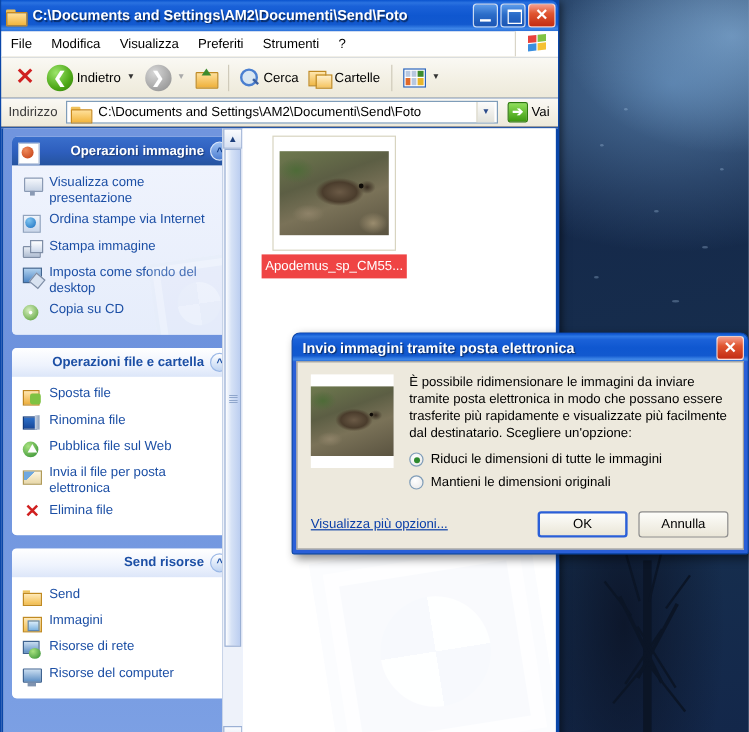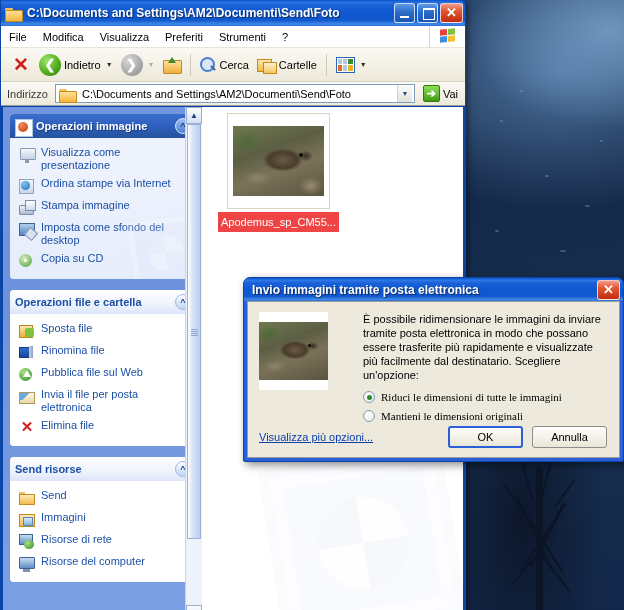--- a/index.html
+++ b/index.html
@@ -207,21 +207,21 @@
     padding:0 5px 0 5px; position:relative;
   }
   .panel.blue .panel-head{
     background: linear-gradient(180deg,#3A6FCC 0%, #2E5FBE 50%, #25539E 100%);
   }
   .panel.white .panel-head{
     background: linear-gradient(180deg,#FFFFFF 0%, #EEF3FD 60%, #DCE6F9 100%);
   }
   .panel.blue .panel-title{color:#fff;}
   .panel.white .panel-title{color:#1C4FA5;}
-  .panel-title{font-size:11px;font-weight:bold;text-shadow:none;flex:1;}
+  .panel-title{font-size:11px;font-weight:bold;text-shadow:none;flex:1;text-align:right;}
   .panel.blue .panel-title{text-shadow:1px 1px 1px rgba(0,0,0,0.35);}
   .chev{
     width:16px;height:16px;border-radius:50%;
     display:flex;align-items:center;justify-content:center;
     font-size:9px; font-weight:bold;
   }
   .panel.blue .chev{background:linear-gradient(180deg,#9CC0F2,#4E7FD2);color:#123E8C;border:1px solid #D8E6FA;}
   .panel.white .chev{background:linear-gradient(180deg,#FFFFFF,#BFD4F2);color:#1C4FA5;border:1px solid #9BB8E6;}
   .panel-body{
     background: linear-gradient(180deg,#EFF3FD 0%, #E6EDFB 100%);
@@ -402,21 +402,21 @@
       radial-gradient(ellipse 20px 12px at 36px 28px, #6B5A46 0%, #4A3C2C 55%, rgba(74,60,44,0) 78%),
       radial-gradient(ellipse 8px 6px at 54px 24px, #3A2E22, rgba(58,46,34,0) 70%),
       radial-gradient(ellipse 14px 8px at 16px 44px, #8E8268, rgba(142,130,104,0) 75%),
       radial-gradient(ellipse 15px 11px at 10px 12px, #4E6B38, rgba(78,107,56,0) 75%),
       linear-gradient(160deg,#6E7A4E 0%, #5C5E44 35%, #7A7258 60%, #5A5340 100%);
     position:relative;
   }
   .dlg-thumb .im .eye{position:absolute;left:49px;top:22px;width:3px;height:3px;border-radius:50%;background:#0E0A06;}
   .dlg-text{font-size:11px;color:#000;line-height:14px;flex:1;}
   .radios{margin-top:9px;}
-  .radio-row{display:flex;align-items:center;gap:6px;margin-bottom:7px;font-family:Liberation Serif, serif;}
+  .radio-row{display:flex;align-items:center;gap:6px;margin-bottom:7px;}
   .radio{
     width:12px;height:12px;border-radius:50%;flex:none;
     background:radial-gradient(circle at 40% 35%,#FFFFFF,#E6E6E6);
     border:1px solid #7F9DB9;
     display:flex;align-items:center;justify-content:center;
   }
   .radio.sel:after{content:"";width:5px;height:5px;border-radius:50%;background:#2D8A2D;}
   .radio-row .lbl{font-size:11px;color:#000;}
   .dlg-bottom{
     position:absolute; left:11px; right:12px; bottom:9px;
@@ -674,21 +674,21 @@
       <span class="xglyph">✕</span>
     </span>
   </div>
   <div class="dlg-body">
     <div class="dlg-top">
       <div class="dlg-thumb">
         <div class="im">
           <span class="eye"></span>
         </div>
       </div>
-      <div style="flex:1;margin-left:22px;">
+      <div style="flex:1;">
         <div class="dlg-text">È possibile ridimensionare le immagini da inviare tramite posta elettronica in modo che possano essere trasferite più rapidamente e visualizzate più facilmente dal destinatario. Scegliere un'opzione:</div>
         <div class="radios">
           <div class="radio-row">
             <span class="radio sel"></span>
             <span class="lbl">Riduci le dimensioni di tutte le immagini</span>
           </div>
           <div class="radio-row">
             <span class="radio"></span>
             <span class="lbl">Mantieni le dimensioni originali</span>
           </div>

